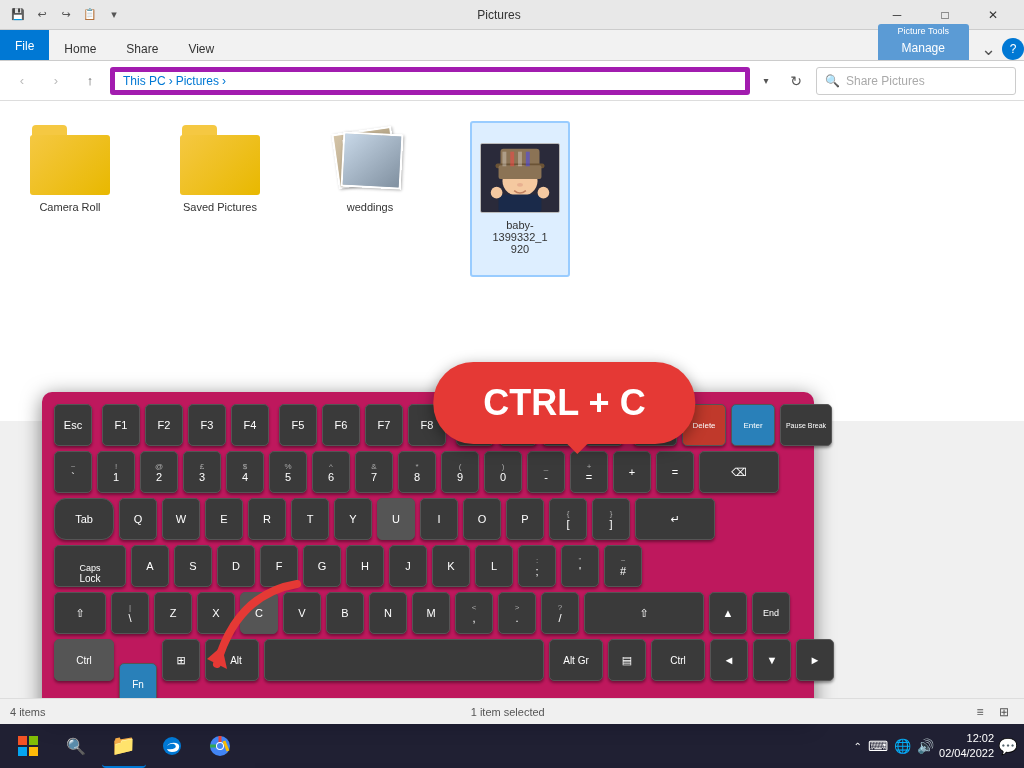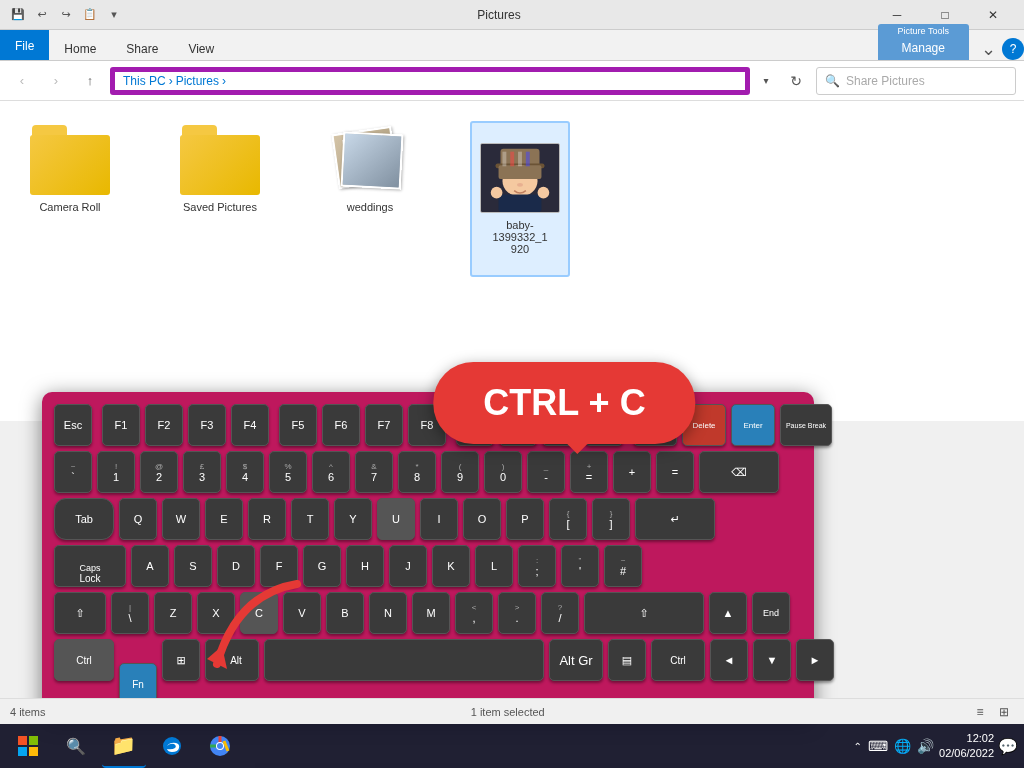--- a/index.html
+++ b/index.html
@@ -737,21 +737,21 @@
             <span class="main-label" style="font-size:10px;">Fn</span>
           </div>
         <div class="key">
             <span class="main-label">⊞</span>
           </div>
         <div class="key wider" style="min-width:54px;padding-left:12px;">
             <span class="main-label" style="font-size:10px;">Alt</span>
           </div>
         <div class="key spacebar" style="min-width:280px;"></div>
         <div class="key wider" style="min-width:54px;">
-            <span class="main-label" style="font-size:13px;">Alt Gr</span>
+            <span class="main-label" style="font-size:10px;">Alt Gr</span>
           </div>
         <div class="key">
             <span class="main-label">▤</span>
           </div>
         <div class="key wider" style="min-width:54px;">
             <span class="main-label" style="font-size:10px;">Ctrl</span>
           </div>
         <div class="key fn-key">
             <span class="main-label">◄</span>
           </div>
@@ -814,17 +814,17 @@
 
   <div class="taskbar-right">
     <div class="taskbar-icons">
       <span style="font-size:10px;">⌃</span>
       <span style="font-size:14px;">⌨</span>
       <span style="font-size:14px;">🌐</span>
       <span style="font-size:14px;">🔊</span>
     </div>
     <div class="taskbar-clock">
       <div>12:02</div>
-      <div>02/06/2022</div>
+      <div>02/04/2022</div>
     </div>
     <span style="font-size:16px; color:white;">💬</span>
   </div>
 </div>
 
 </body></html>

